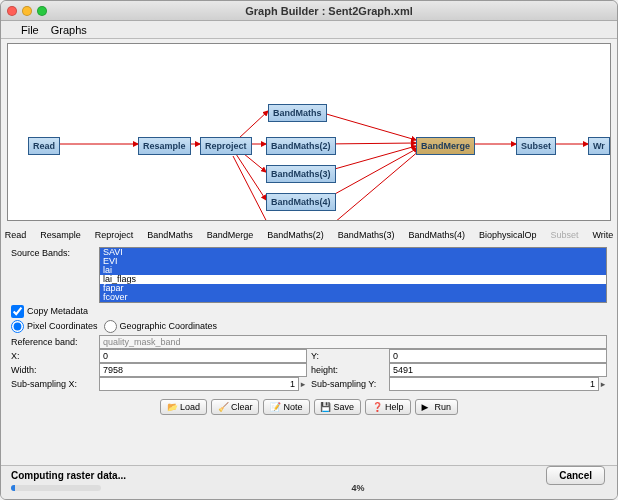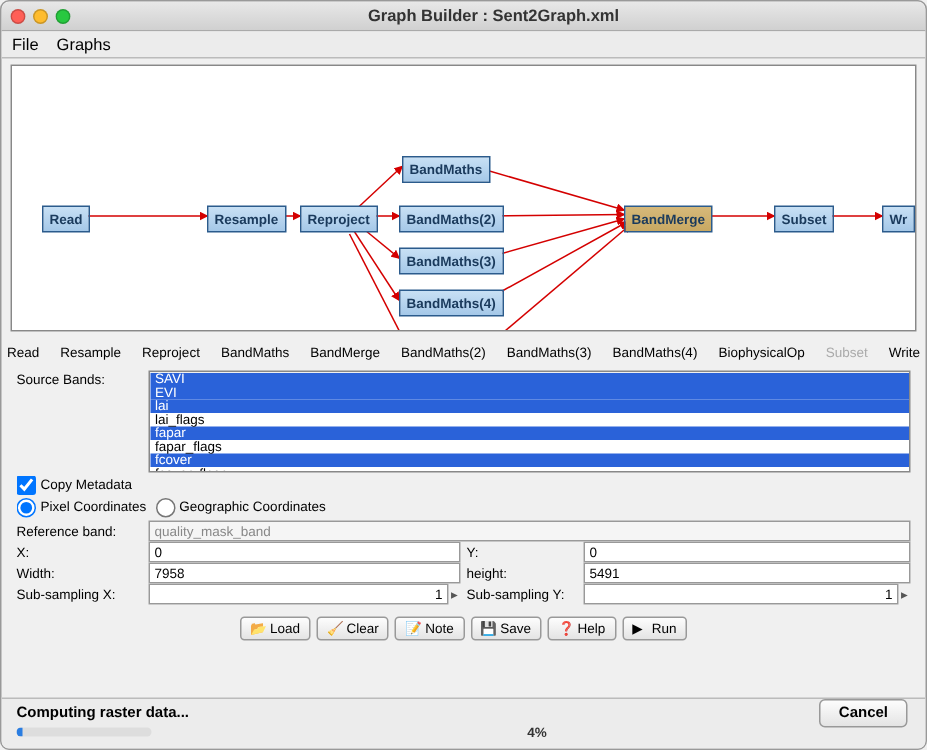--- a/index.html
+++ b/index.html
@@ -2,33 +2,33 @@
 <html><head>
 <meta charset="utf-8">
 <style>
 * { box-sizing: border-box; margin: 0; padding: 0; }
 body { font-family: -apple-system, "Lucida Grande", Arial, sans-serif; font-size: 10px; background: #f0f0f0; width: 618px; height: 500px; overflow: hidden; border: 1px solid #999; border-radius: 6px; position: relative; }
 .titlebar { height: 20px; background: linear-gradient(#e8e8e8,#d0d0d0); border-bottom: 1px solid #aaa; display: flex; align-items: center; padding: 0 6px; border-radius: 6px 6px 0 0; }
 .traffic { display: flex; gap: 5px; }
 .dot { width: 10px; height: 10px; border-radius: 50%; border: 0.5px solid rgba(0,0,0,.2); }
 .red { background: #ff5f57; } .yellow { background: #febc2e; } .green { background: #28c840; }
 .title { flex: 1; text-align: center; font-weight: bold; font-size: 11px; color: #333; }
-.menubar { height: 18px; background: #ececec; border-bottom: 1px solid #bbb; display: flex; align-items: center; padding-left: 7px; gap: 12px; font-size: 11px; }
+.menubar { height: 18px; background: #ececec; border-bottom: 1px solid #bbb; display: flex; align-items: center; padding-left: 20px; gap: 12px; font-size: 11px; }
 .menubar span { cursor: default; }
 .canvas { height: 178px; margin: 4px 6px; background: #fff; border: 1px solid #888; position: relative; overflow: hidden; }
 .node { position: absolute; background: linear-gradient(#c8e0f4,#a5c8e8); border: 1px solid #2b5b8c; font-size: 9px; font-weight: bold; color: #1a3a5c; padding: 3px 4px; text-align: center; cursor: pointer; }
 .node.sel { background: linear-gradient(#d6b97a,#c8a862); }
 svg.edges { position: absolute; inset: 0; width: 100%; height: 100%; pointer-events: none; }
 .tabs { display: flex; gap: 2px; justify-content: center; padding: 2px 6px; font-size: 9px; }
 .tabs span { padding: 2px 5px; border: 1px solid transparent; border-radius: 3px; cursor: pointer; }
 .tabs span.disabled { color: #aaa; }
 .form { padding: 2px 10px; font-size: 9px; }
 .row { display: flex; align-items: flex-start; margin-bottom: 2px; }
 .lbl { width: 88px; padding-top: 1px; }
-.bandlist { flex: 1; border: 1px solid #888; background: #fff; height: 68px; overflow-y: auto; font-size: 9px; }
+.bandlist { flex: 1; border: 1px solid #888; background: #fff; height: 56px; overflow-y: auto; font-size: 9px; }
 .bandlist div { padding: 0 3px; line-height: 9px; height: 9px; }
 .bandlist .sel { background: #2a62d9; color: #fff; }
 .controls-line { display: flex; gap: 6px; margin: 2px 0; }
 input[type=checkbox], input[type=radio] { margin-right: 3px; vertical-align: middle; }
 .field { display: flex; align-items: center; }
 .field .k { width: 88px; }
 .field .v, .refband { flex: 1; background: #fff; border: 1px solid #999; padding: 1px 3px; height: 14px; font-size: 9px; }
 .refband { background: #f5f5f5; color: #888; }
 .twocol { display: flex; gap: 4px; }
 .twocol .field { flex: 1; }
@@ -114,21 +114,20 @@
 
 <div class="form">
   <div class="row">
     <div class="lbl">Source Bands:</div>
     <div class="bandlist" id="bandlist">
         <div class="sel">SAVI</div>
         <div class="sel">EVI</div>
         <div class="sel">lai</div>
         <div>lai_flags</div>
         <div class="sel">fapar</div>
-        <div>fapar_flags</div>
         <div class="sel">fcover</div>
         <div>fcover_flags</div>
       </div>
   </div>
   <div class="controls-line">
     <label><input type="checkbox" checked="" style=""><span>Copy Metadata</span></label>
   </div>
   <div class="controls-line">
     <label><input type="radio" name="c" checked="" style=""><span>Pixel Coordinates</span></label>
     <label><input type="radio" name="c" style=""><span>Geographic Coordinates</span></label>

